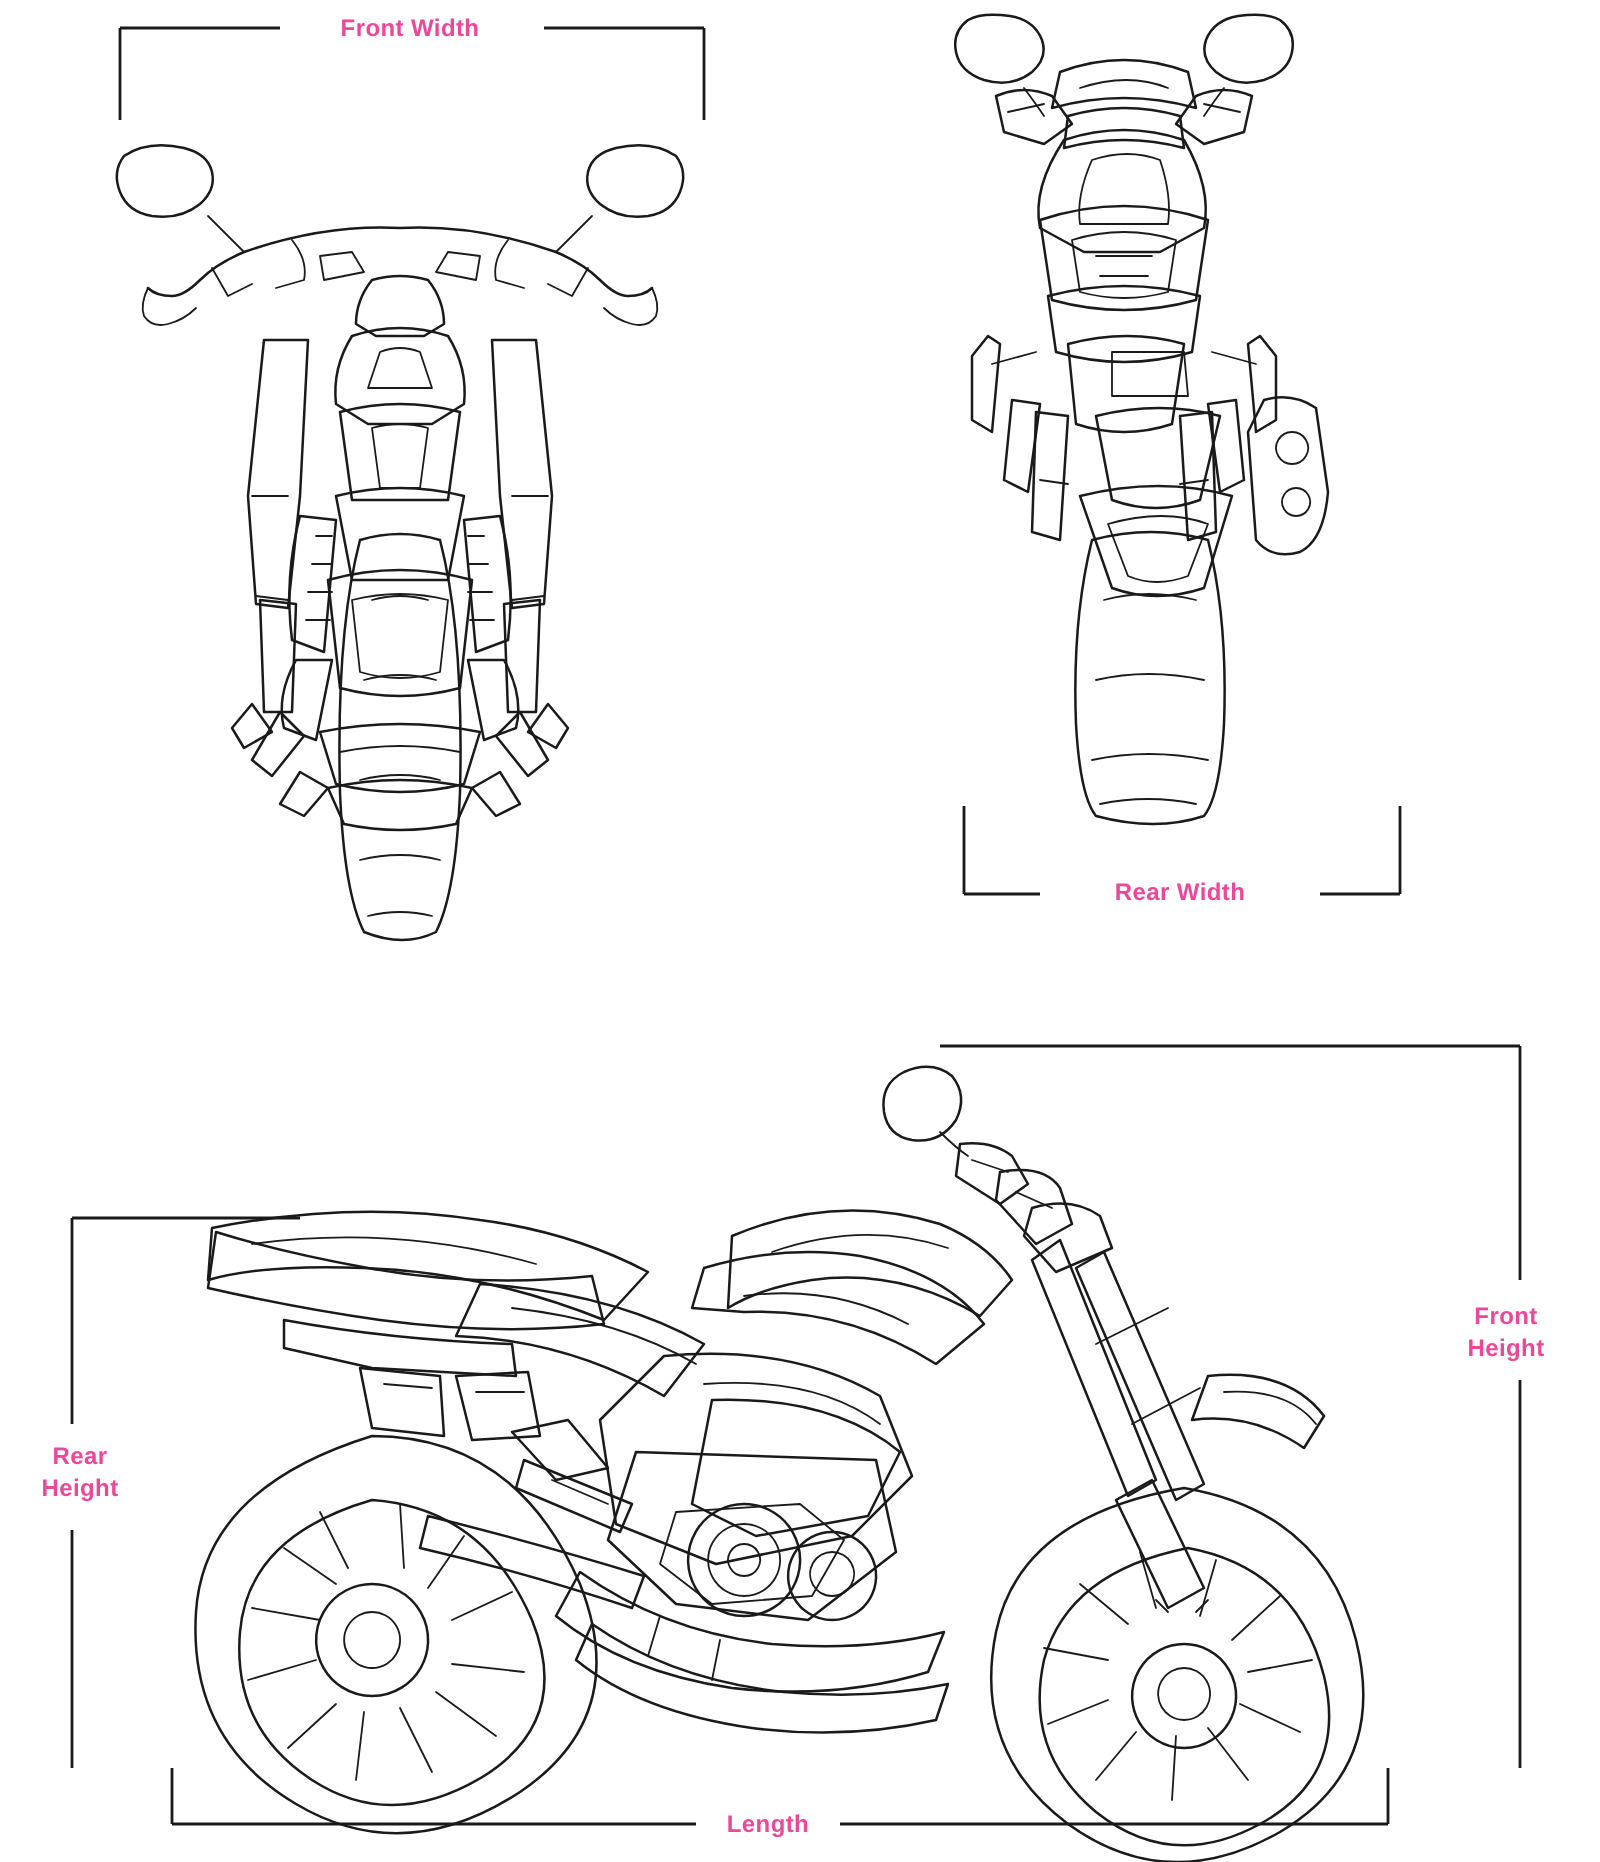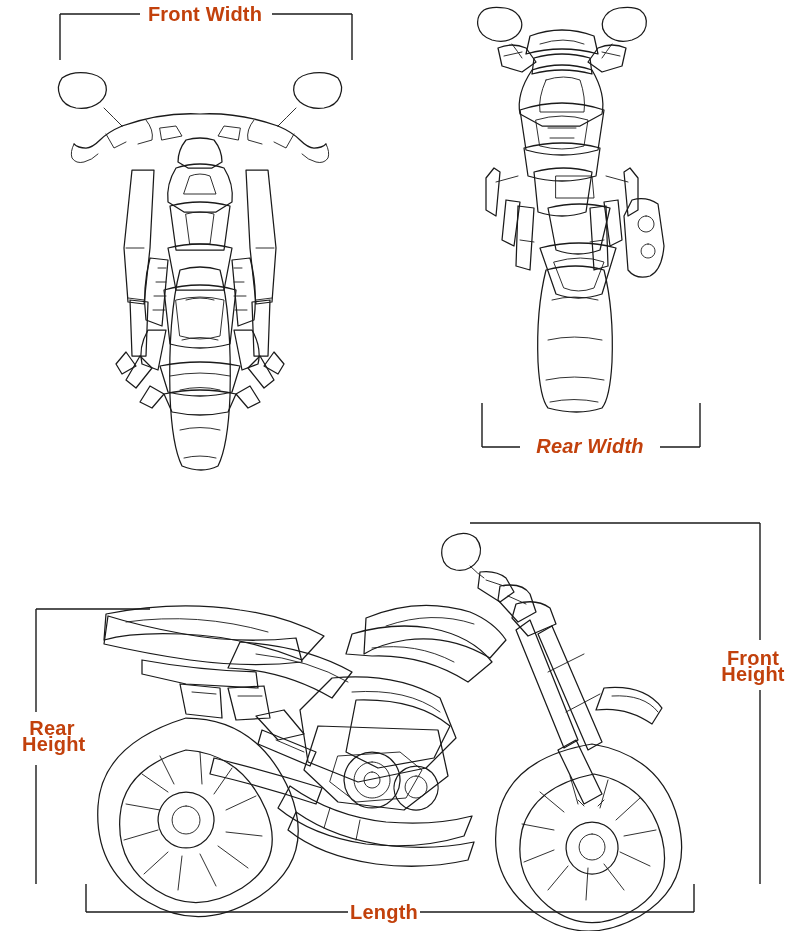--- a/index.html
+++ b/index.html
@@ -14,23 +14,23 @@
   #stage {
     position: relative;
     width: 800px;
     height: 931px;
     background: #ffffff;
     overflow: hidden;
   }
   .label {
     position: absolute;
     font-weight: bold;
-    font-size: 20px;
+    font-size: 12px;
     line-height: 16px;
-    color: #c2410c;
+    color: #ec4899;
     letter-spacing: 0.2px;
     white-space: pre-line;
     text-align: center;
   }
   .label.two-line {
     text-align: center;
   }
   svg {
     position: absolute;
     top: 0;
@@ -276,23 +276,23 @@
       <path class="bike-thin" d="M592 834 a13 13 0 1 0 0.1 0 Z"></path>
       <path class="bike-thin" d="M578 800 l6 6 M604 800 l-6 6"></path>
 
       <path class="bike" d="M604 688 q40 -4 58 20 l-10 16 q-26 -18 -56 -14 Z"></path>
       <path class="bike-thin" d="M612 696 q32 -2 46 16"></path>
     </g>
   </svg>
 
   <div class="label" style="left:145px; top:6px; width:120px;">Front Width</div>
 
-  <div class="label" style="left:520px; top:438px; width:140px;font-style:italic;">Rear Width</div>
+  <div class="label" style="left:520px; top:438px; width:140px;">Rear Width</div>
 
   <div class="label two-line" style="left:718px; top:650px; width:70px;">Front
 Height</div>
 
-  <div class="label two-line" style="left:22px; top:720px; width:60px;">Rear
+  <div class="label two-line" style="left:10px; top:720px; width:60px;">Rear
 Height</div>
 
   <div class="label" style="left:348px; top:904px; width:72px;">Length</div>
 
 </div>
 
 </body></html>

